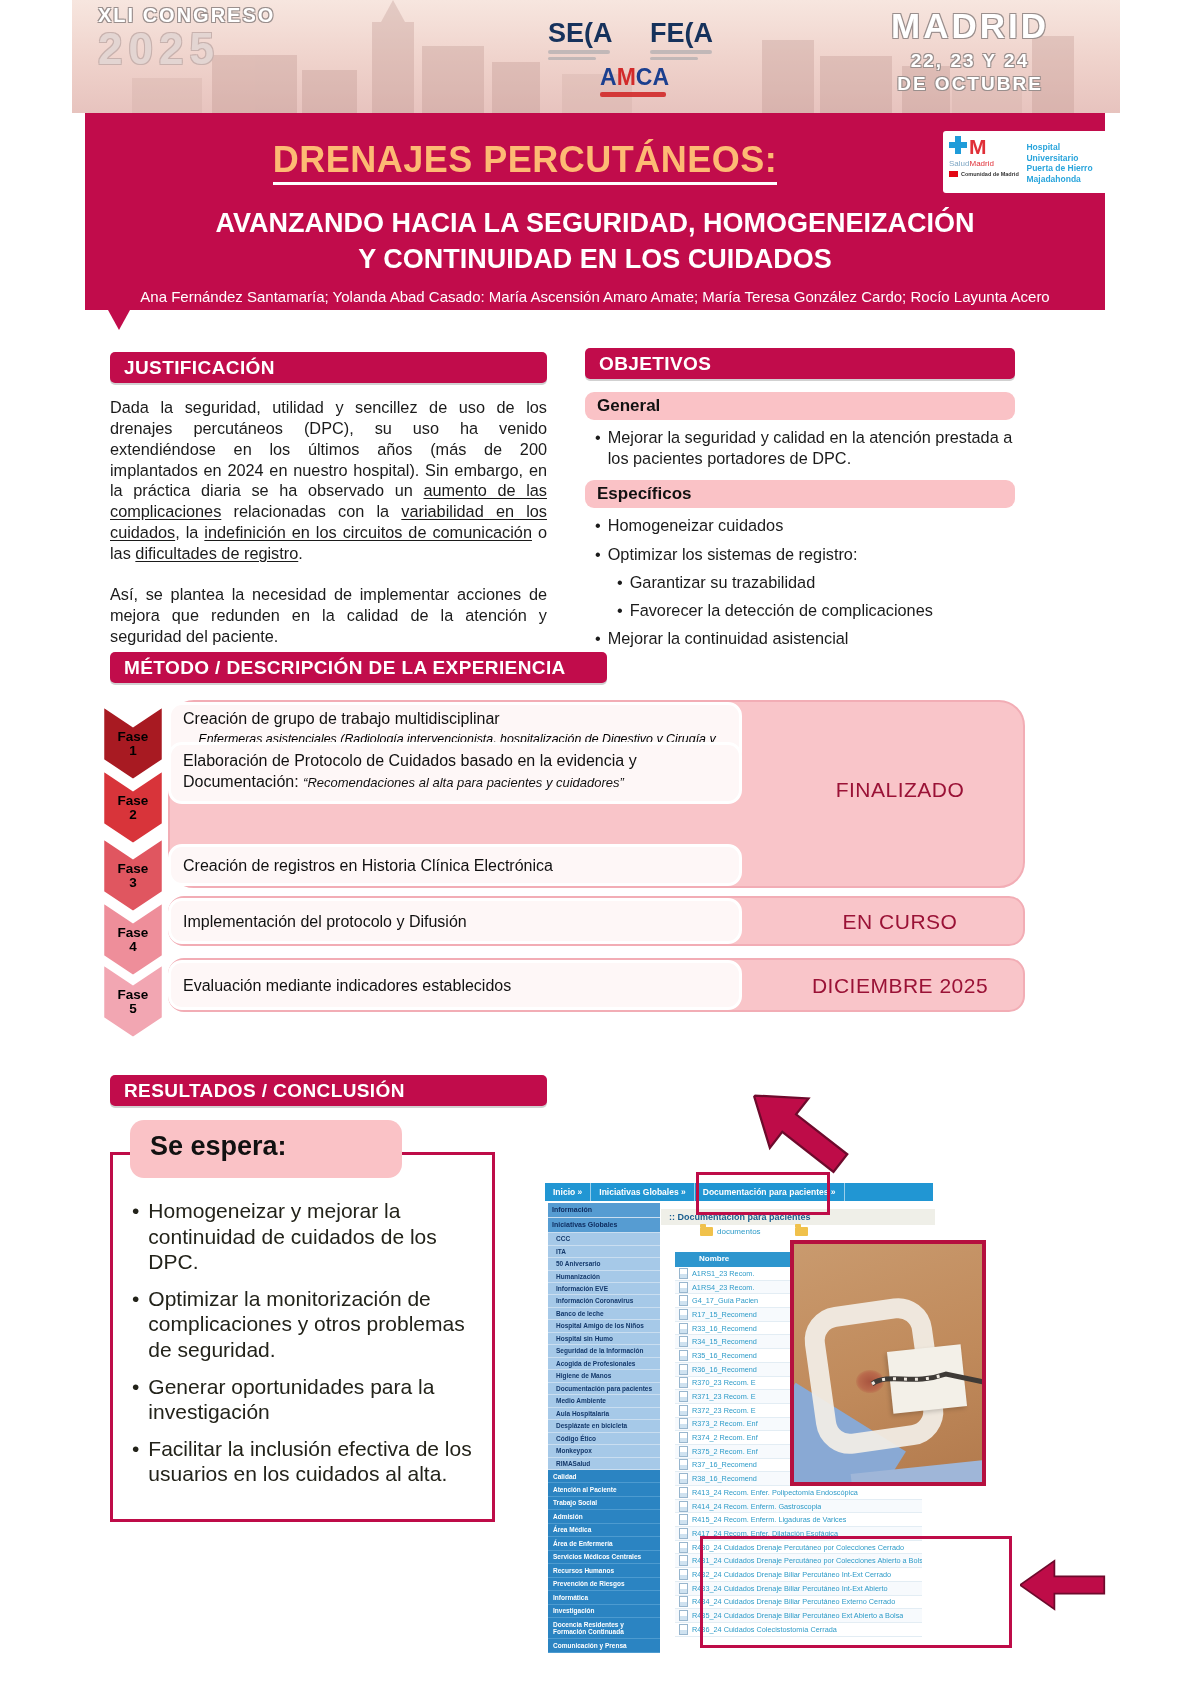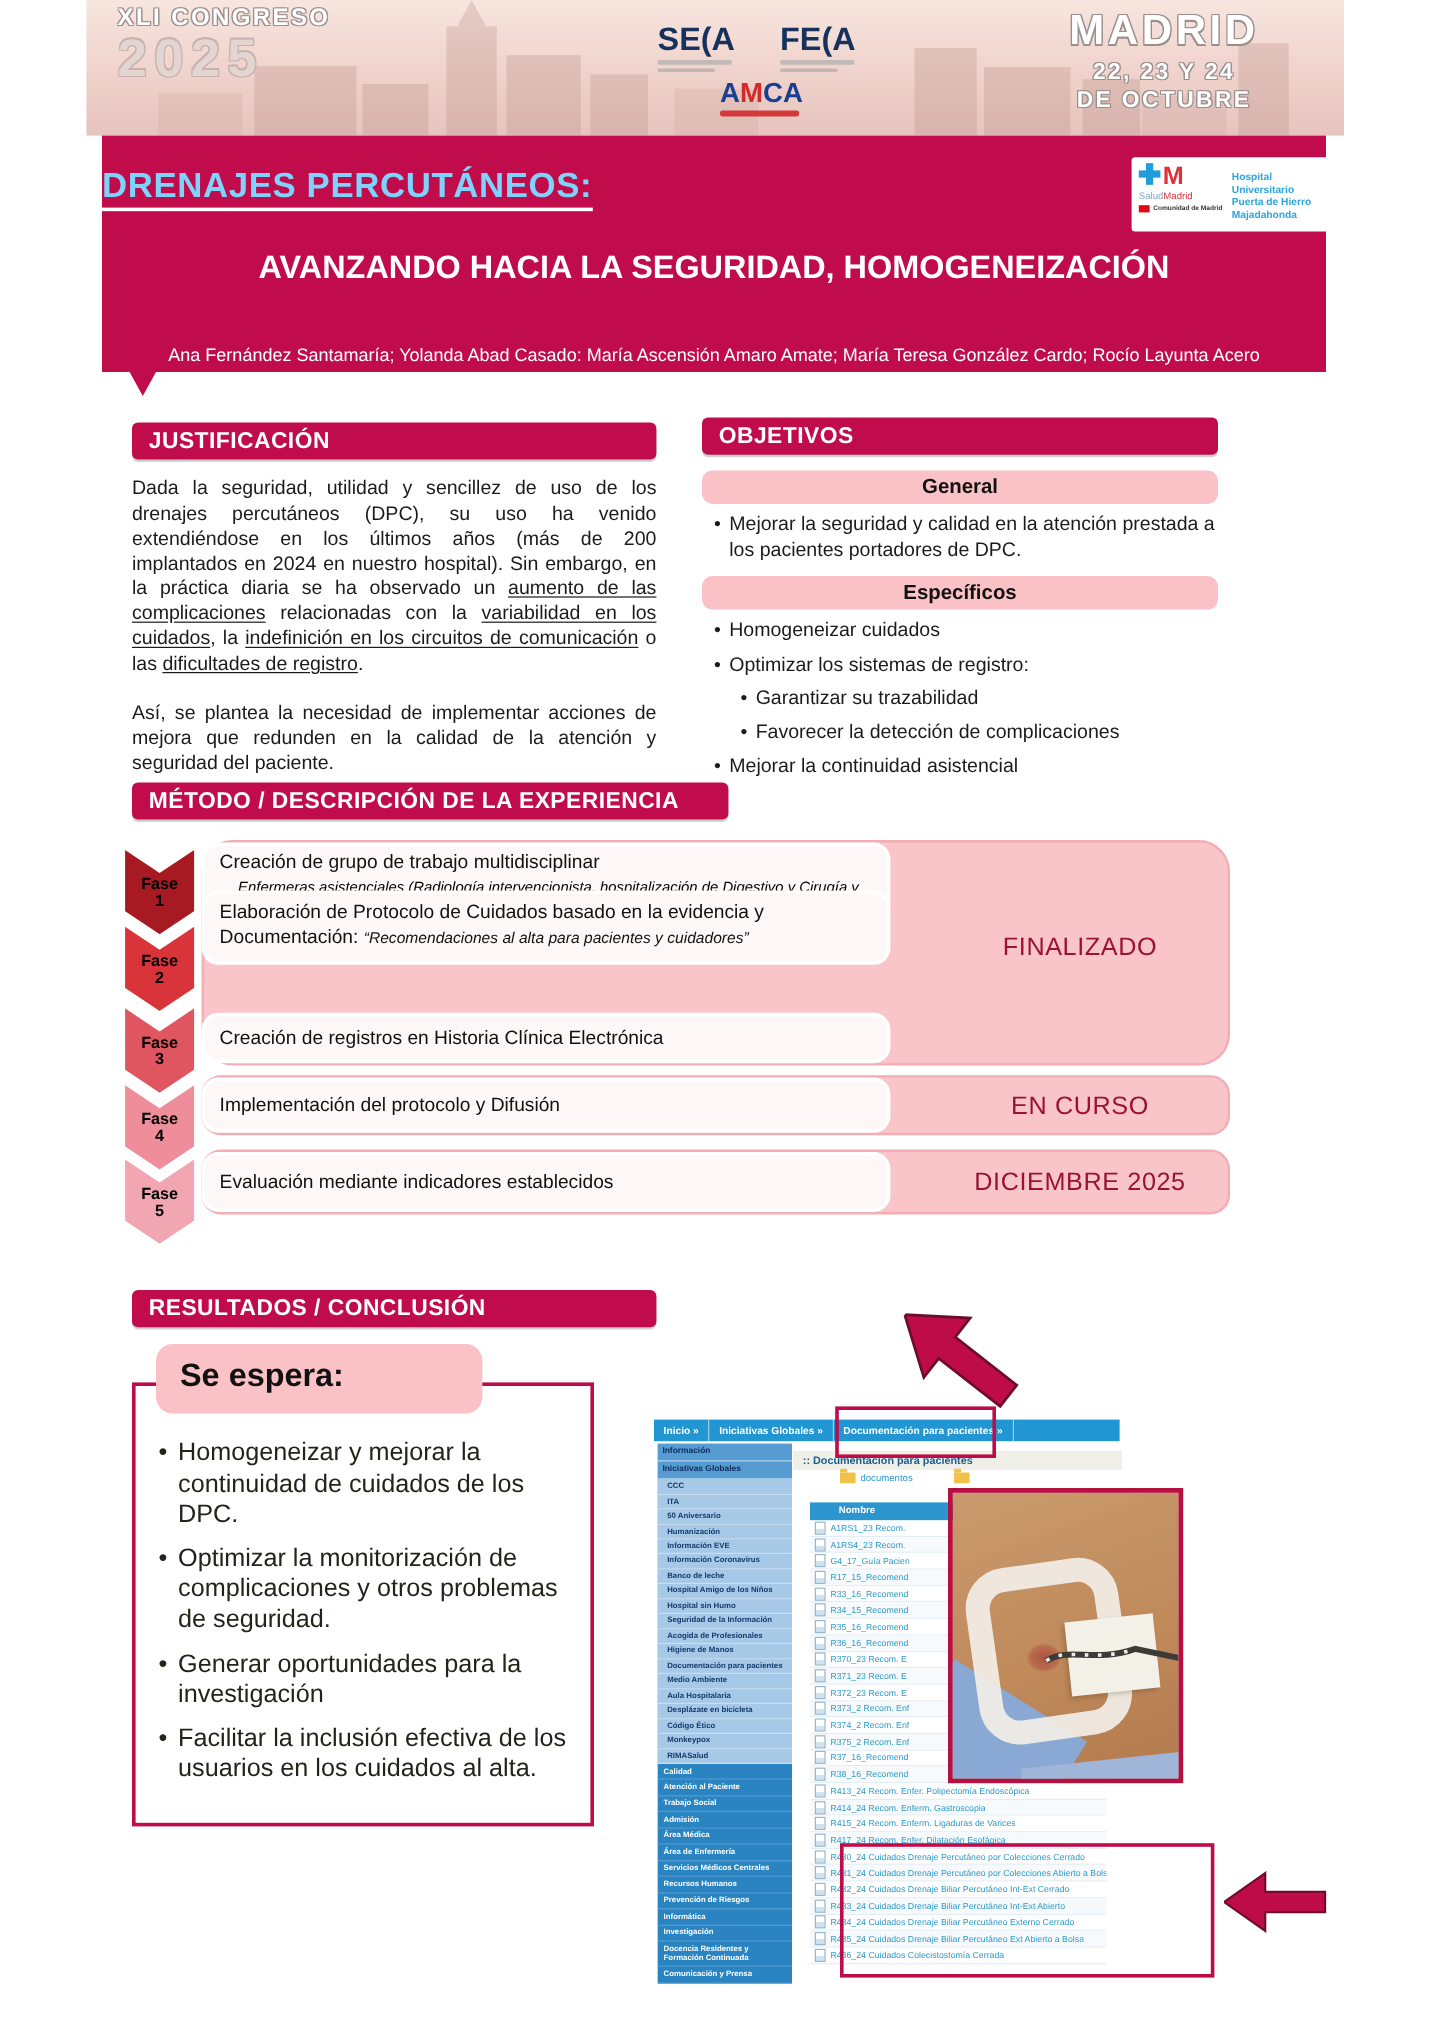--- a/index.html
+++ b/index.html
@@ -23,21 +23,21 @@
   #amcalogo .word{font-size:23px;color:#1B3F8F;}
   #amcalogo .m{color:#D22A2A;}
   #amcalogo .cap{background:#D22A2A;opacity:.9;height:5px;}
   #citydates{left:778px;top:8px;width:240px;text-align:center;line-height:1;}
   #citydates .city{font-size:35px;font-weight:800;letter-spacing:3px;}
   #citydates .d1{font-size:19px;font-weight:800;margin-top:8px;letter-spacing:2px;}
   #citydates .d2{font-size:19px;font-weight:800;margin-top:4px;letter-spacing:2px;}
 
   
   #band{left:85px;top:113px;width:1020px;height:197px;background:#C10C4B;}
-  #ptitle{top:26px;left:0;width:880px;text-align:left;color:#7dd3fc;font-size:29px;font-weight:700;}
+  #ptitle{top:26px;left:0;width:880px;text-align:center;color:#fdba74;font-size:36px;font-weight:700;}
   #ptitle span{border-bottom:3px solid #fff;padding-bottom:2px;letter-spacing:.5px;}
   #psub{top:92px;left:0;width:100%;text-align:center;color:#fff;font-size:27px;font-weight:700;line-height:1.35;}
   #pauthors{bottom:5px;left:0;width:100%;text-align:center;color:#fff;font-size:15px;}
   #hlogo{left:858px;top:18px;width:170px;height:62px;background:#fff;border-radius:3px;
          display:flex;gap:6px;padding:5px 6px;box-sizing:border-box;}
   .hl-left{width:78px;position:relative;}
   .cross{position:relative;width:18px;height:18px;display:inline-block;vertical-align:top;}
   .cross:before,.cross:after{content:"";position:absolute;background:#1F9CD9;}
   .cross:before{left:6px;top:0;width:6px;height:18px;}
   .cross:after{left:0;top:6px;width:18px;height:6px;}
@@ -54,21 +54,21 @@
   
   .sec-header{background:#C10C4B;color:#fff;font-size:19px;font-weight:700;letter-spacing:.4px;
               padding:5px 0 4px 14px;border-radius:5px;box-shadow:0 2px 0 rgba(0,0,0,.18);}
 
   
   #leftcol{left:110px;top:352px;width:437px;}
   #leftcol p{font-size:16.3px;line-height:1.28;text-align:justify;color:#1b1b1b;margin:14px 0 0 0;}
   .useg{text-decoration:underline;text-underline-offset:2px;}
   #rightcol{left:585px;top:348px;width:430px;}
   .subband{background:#FAC2C6;border-radius:9px;font-size:17px;font-weight:700;color:#111;
-           padding:4px 12px;margin-top:13px;text-align:center;}
+           padding:4px 12px;margin-top:13px;}
   .obullet{display:flex;gap:7px;font-size:16.3px;color:#1b1b1b;line-height:1.3;margin:7px 0 0 10px;}
   .obullet.l2{margin-left:32px;}
   .bdot{flex:0 0 auto;}
   .rbullet{display:flex;gap:9px;font-size:21px;color:#23231a;line-height:1.22;margin-bottom:11px;}
 
   
   #metodoheader{left:110px;top:652px;width:497px;box-sizing:border-box;}
   .grupo{background:#F9C5C9;border:2px solid #F2ADB5;box-sizing:border-box;}
   #grupo1{left:168px;top:700px;width:857px;height:188px;border-radius:26px;}
   #grupo4{left:168px;top:896px;width:857px;height:50px;border-radius:16px;}
@@ -181,20 +181,21 @@
       <div class="city outl">MADRID</div>
       <div class="d1 outl">22, 23 Y 24</div>
       <div class="d2 outl">DE OCTUBRE</div>
     </div>
   </div>
 
   <div id="band" class="abs">
     <div id="ptitle" class="abs"><span>DRENAJES PERCUTÁNEOS:</span></div>
     <div id="psub" class="abs">
       <div>AVANZANDO HACIA LA SEGURIDAD, HOMOGENEIZACIÓN</div>
+      <div>Y CONTINUIDAD EN LOS CUIDADOS</div>
     </div>
     <div id="pauthors" class="abs">Ana Fernández Santamaría; Yolanda Abad Casado: María Ascensión Amaro Amate; María Teresa González Cardo; Rocío Layunta Acero</div>
     <div id="hlogo" class="abs">
       <div class="hl-left">
         <span class="cross"></span><span class="bigM">M</span>
         <div class="saludtxt"><span class="s1">Salud</span><span class="s2">Madrid</span></div>
         <div class="comrow">
           <span class="flag"></span>
           <span class="comtxt">Comunidad de Madrid</span>
         </div>

